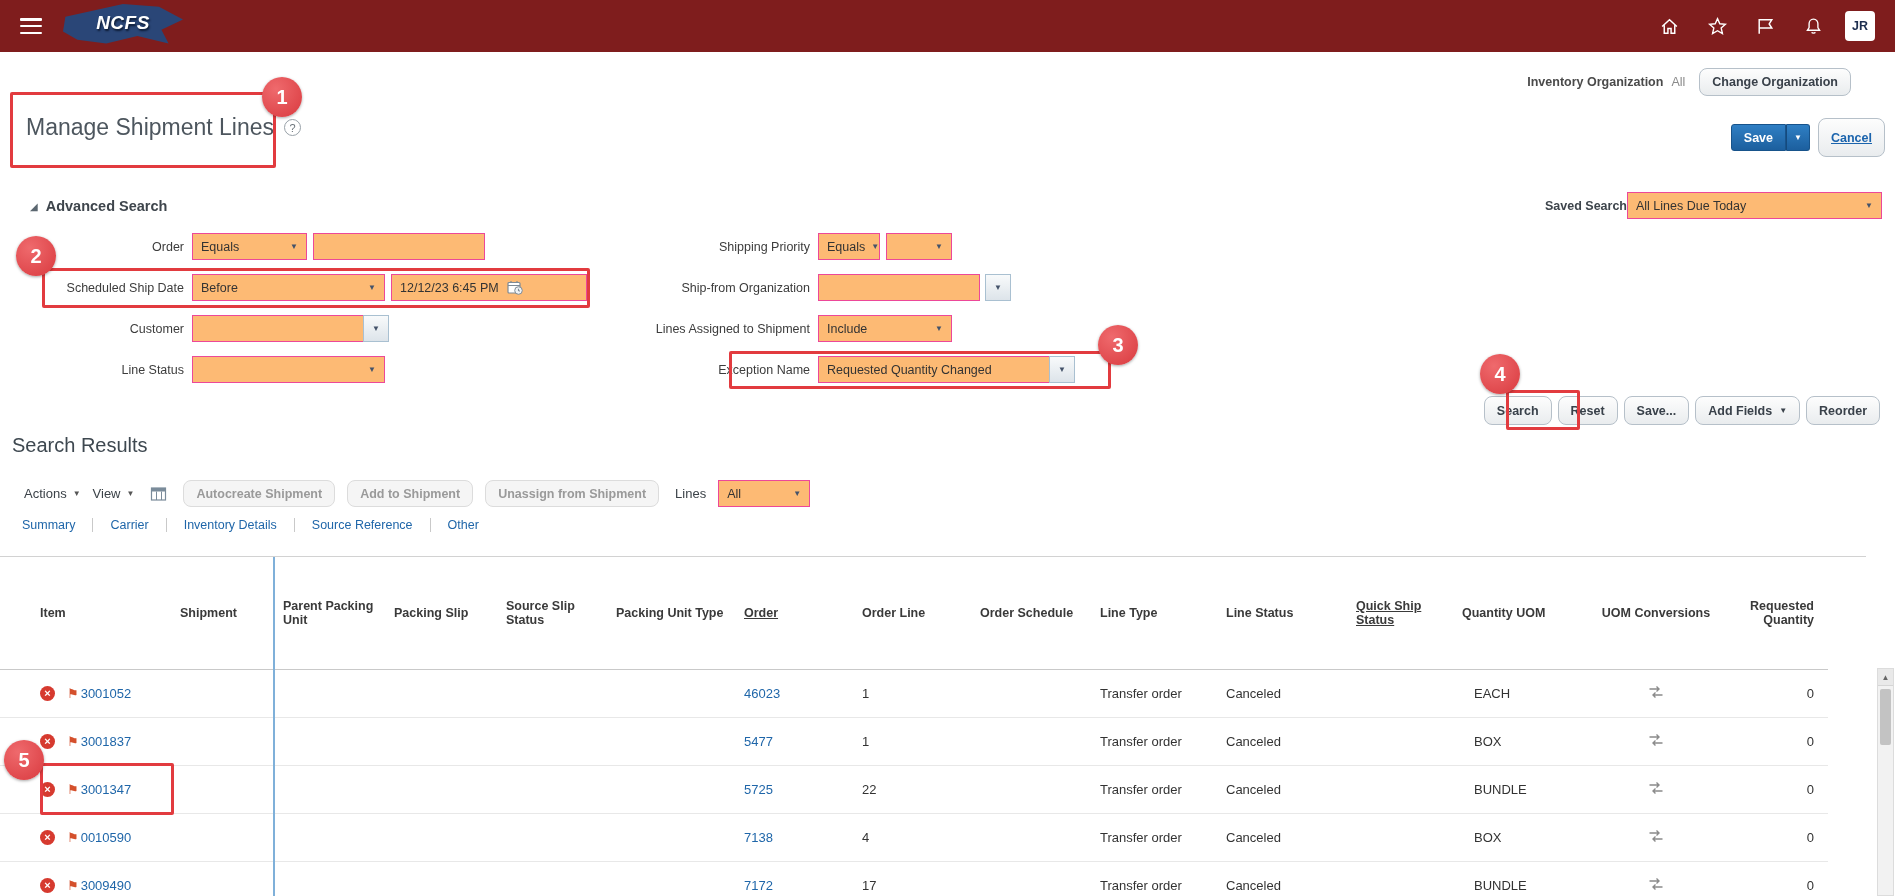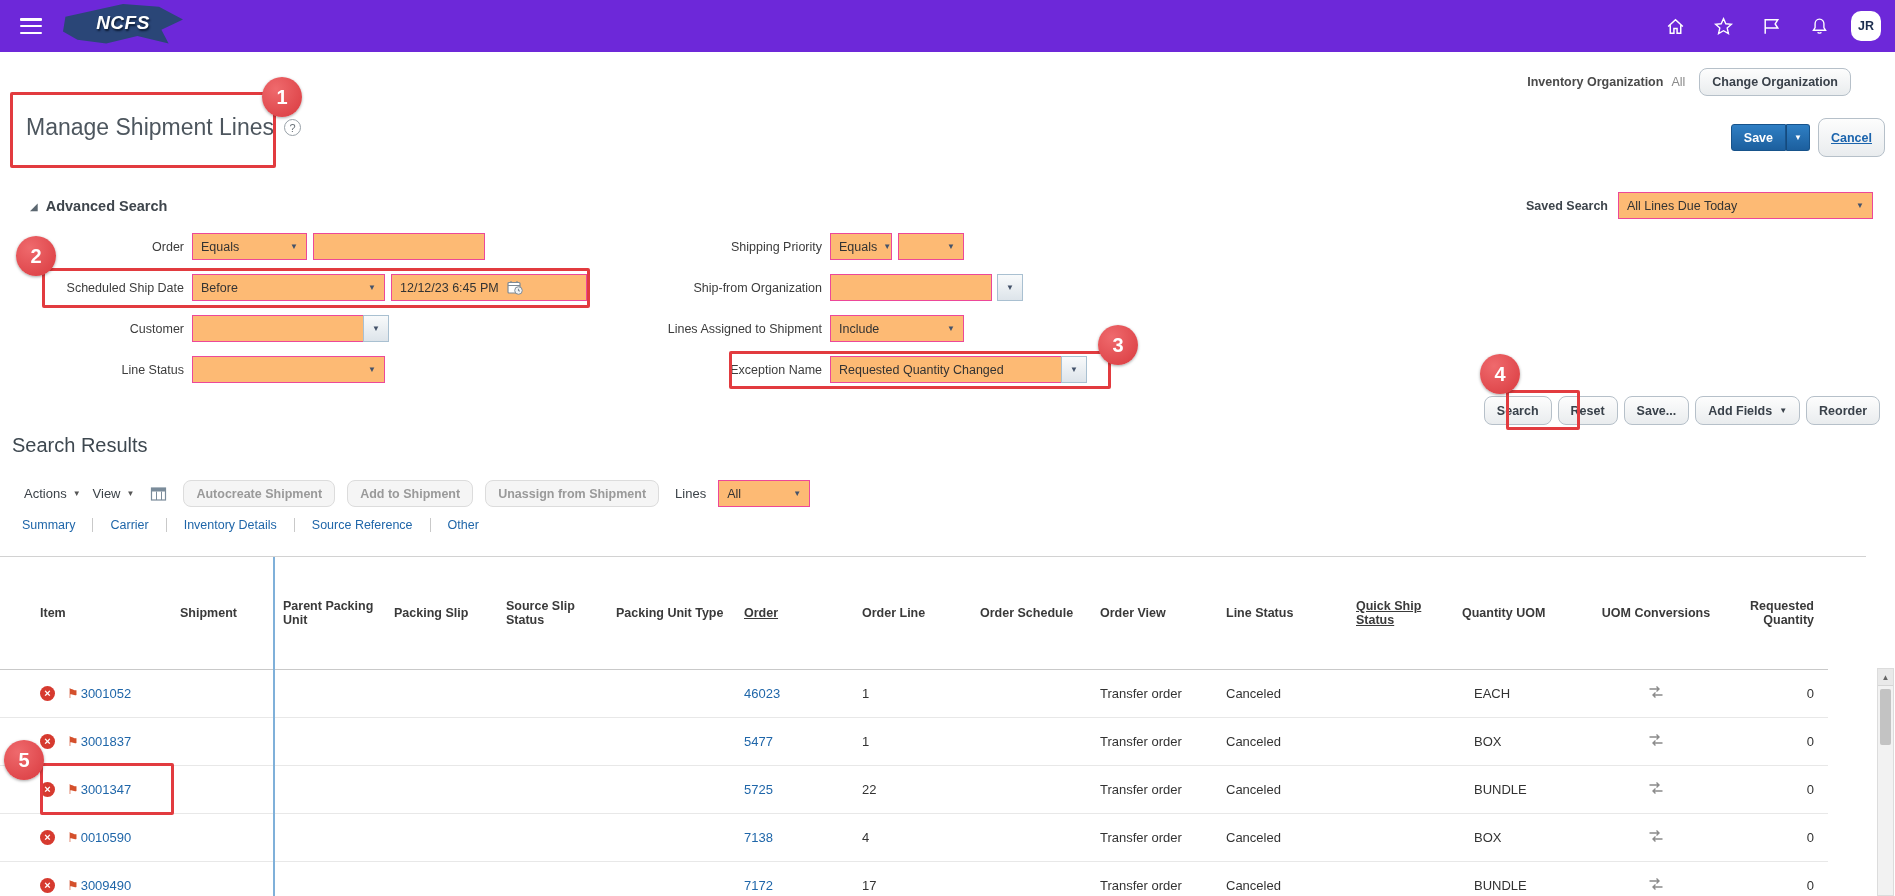--- a/index.html
+++ b/index.html
@@ -1,29 +1,29 @@
 <!DOCTYPE html>
 <html><head>
 <meta charset="utf-8">
 <style>
   *{box-sizing:border-box;margin:0;padding:0}
   html,body{width:1895px;height:896px}
   body{font-family:"Liberation Sans",sans-serif;background:#fff;color:#333;position:relative;overflow:hidden}
   a{cursor:pointer}
 
   
-  .topbar{position:absolute;left:0;top:0;width:1895px;height:52px;background:#6d28d9;display:flex;align-items:center;padding:0 14px;gap:16px;z-index:5}
+  .topbar{position:absolute;left:0;top:0;width:1895px;height:52px;background:#7f1d1d;display:flex;align-items:center;padding:0 14px;gap:16px;z-index:5}
   .hamburger{width:22px;height:16px;display:flex;flex-direction:column;justify-content:space-between;cursor:pointer;margin-left:6px}
   .hamburger i{display:block;height:2.5px;background:#fff;border-radius:1px}
   .logo{position:relative;width:122px;height:48px;cursor:pointer;margin-left:4px}
   .logo-shape{position:absolute;inset:1px;background:#2a4677;clip-path:polygon(2% 30%,50% 2%,80% 8%,100% 36%,82% 58%,88% 88%,62% 72%,36% 88%,12% 80%,0 62%);filter:drop-shadow(0 0 2px #8ea8d8)}
   .logo-text{position:absolute;left:0;right:0;top:10px;text-align:center;color:#fff;font-style:italic;font-weight:bold;font-size:19px;letter-spacing:.5px;text-shadow:1px 2px 2px #0c1a33}
   .topbar-spacer{flex:1}
   .tb-icon{width:32px;height:32px;display:flex;align-items:center;justify-content:center;cursor:pointer}
-  .avatar{width:30px;height:30px;background:#fff;border-radius:10px;color:#1d2e4f;font-weight:bold;font-size:12.5px;display:flex;align-items:center;justify-content:center;cursor:pointer;margin-right:0}
+  .avatar{width:30px;height:30px;background:#fff;border-radius:4px;color:#1d2e4f;font-weight:bold;font-size:12.5px;display:flex;align-items:center;justify-content:center;cursor:pointer;margin-right:6px}
 
   
   .btn{display:inline-flex;align-items:center;justify-content:center;height:29px;padding:0 12px;background:linear-gradient(#fdfdfd,#e9ecee);border:1px solid #b6c0c9;border-radius:8px;font-size:12.5px;font-weight:bold;color:#39414a;cursor:pointer;white-space:nowrap}
   .btn .caret{font-size:8px;margin-left:7px;color:#39414a}
   .btn-disabled{background:#f5f5f5;border-color:#dcdcdc;color:#9a9a9a;cursor:default;height:27px}
   .btn-primary{background:linear-gradient(#2f7fc4,#1c5f9e);border:1px solid #17538b;color:#fff}
   .split{display:inline-flex}
   .split .main{border-radius:3px 0 0 3px;height:27px}
   .split .caret-part{width:24px;height:27px;display:inline-flex;align-items:center;justify-content:center;background:linear-gradient(#2f7fc4,#1c5f9e);border:1px solid #17538b;border-left:1px solid #154a7d;border-radius:0 3px 3px 0;color:#fff;font-size:8px;cursor:pointer}
   .btn-cancel{height:39px;color:#1b64ad;text-decoration:underline}
@@ -41,29 +41,29 @@
   .org-row .btn{margin-left:14px;height:28px}
   .title-wrap{position:absolute;left:26px;top:114px;display:flex;align-items:center;gap:10px}
   .page-title{font-size:23px;font-weight:400;color:#4d565e}
   .help-icon{width:17px;height:17px;border:1px solid #98a1a8;border-radius:50%;color:#6a737a;font-size:11px;display:inline-flex;align-items:center;justify-content:center;cursor:pointer}
   .save-row{position:absolute;top:118px;right:10px;display:flex;align-items:center;gap:8px}
 
   
   .adv-header{position:absolute;left:30px;top:198px;display:flex;align-items:center;gap:8px;cursor:pointer}
   .adv-header .tri{font-size:10px;color:#5b6770}
   .adv-header .adv-title{font-size:14.5px;font-weight:bold;color:#3e454c}
-  .saved-search{position:absolute;top:192px;right:22px;display:flex;align-items:center;gap:10px}
+  .saved-search{position:absolute;top:192px;right:13px;display:flex;align-items:center;gap:0}
   .saved-search .lbl{font-size:12.5px;font-weight:bold;color:#3e454c}
   .field{position:absolute;display:flex;align-items:flex-start;gap:8px;font-size:12.5px}
   .field .lbl{text-align:right;color:#3c3c3c;padding-top:7px}
   .field.col1 .lbl{width:180px}
   .field.col2 .lbl{width:274px}
   .field .ctrls{display:flex;align-items:center;gap:6px}
   .f-r1{top:233px}.f-r2{top:274px}.f-r3{top:315px}.f-r4{top:356px}
-  .col1{left:4px}.col2{left:548px}
+  .col1{left:4px}.col2{left:536px}
   .date .cal{margin-left:8px;display:inline-flex}
   .actions-row{position:absolute;top:396px;right:15px;display:flex;gap:6px}
 
   
   .results-title{position:absolute;left:12px;top:434px;font-size:20px;font-weight:400;color:#3e4850}
   .toolbar{position:absolute;left:24px;top:480px;display:flex;align-items:center;gap:12px;font-size:13px;color:#3b4248}
   .menu-btn{display:inline-flex;align-items:center;gap:6px;cursor:pointer}
   .menu-btn .caret{font-size:8px;color:#555}
   .grid-ic{display:inline-flex;cursor:pointer;margin:0 4px}
   .lines-lbl{margin-left:4px}
@@ -361,21 +361,21 @@
         <tr>
           <th class="col-item"><span>Item</span></th>
           <th class="col-shipment"><span>Shipment</span></th>
           <th class="col-parent-packing-unit"><span>Parent Packing Unit</span></th>
           <th class="col-packing-slip"><span>Packing Slip</span></th>
           <th class="col-packing-slip-status"><span>Source Slip Status</span></th>
           <th class="col-packing-unit-type"><span>Packing Unit Type</span></th>
           <th class="col-order"><span class="u">Order</span></th>
           <th class="col-order-line"><span>Order Line</span></th>
           <th class="col-order-schedule"><span>Order Schedule</span></th>
-          <th class="col-order-type"><span>Order View</span></th>
+          <th class="col-order-type"><span>Line Type</span></th>
           <th class="col-line-status"><span>Line Status</span></th>
           <th class="col-quick-ship-status"><span class="u">Quick Ship Status</span></th>
           <th class="col-quantity-uom"><span>Quantity UOM</span></th>
           <th class="col-uom-conversions"><span>UOM Conversions</span></th>
           <th class="col-requested-quantity"><span>Requested Quantity</span></th>
         </tr>
       </thead>
       <tbody>
         <tr>
           <td class="col-item">

